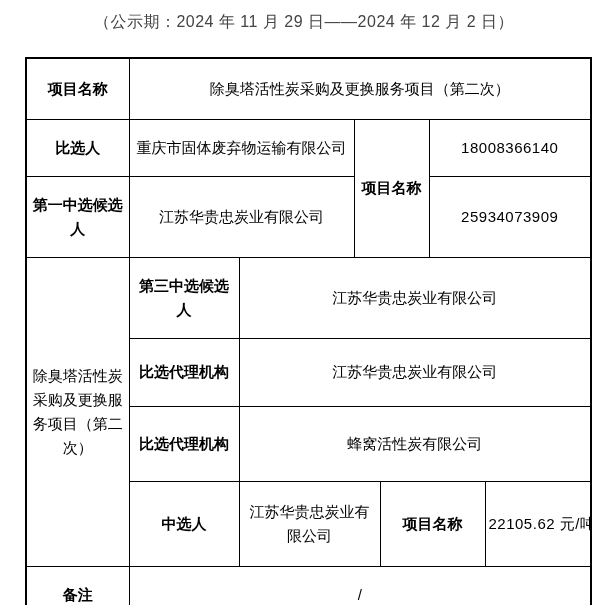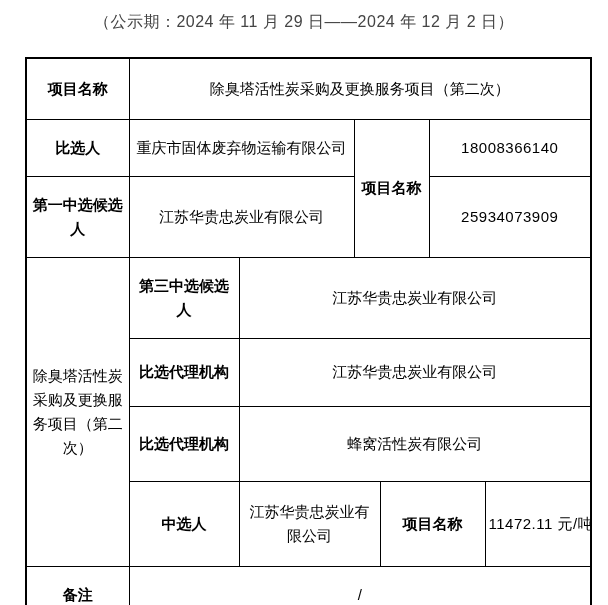--- a/index.html
+++ b/index.html
@@ -110,21 +110,21 @@
 
     <tr style="height:75px">
       <td class="lbl">比选代理机构</td>
       <td colspan="5">蜂窝活性炭有限公司</td>
     </tr>
 
     <tr style="height:85px">
       <td class="lbl">中选人</td>
       <td colspan="2">江苏华贵忠炭业有限公司</td>
       <td colspan="2" class="lbl">项目名称</td>
-      <td class="num">11472.11 元/吨</td>
+      <td class="num">22105.62 元/吨</td>
     </tr>
 
     <tr style="height:58px">
       <td class="lbl">备注</td>
       <td colspan="6">/</td>
     </tr>
   </tbody>
     </table>
 
 </div>

